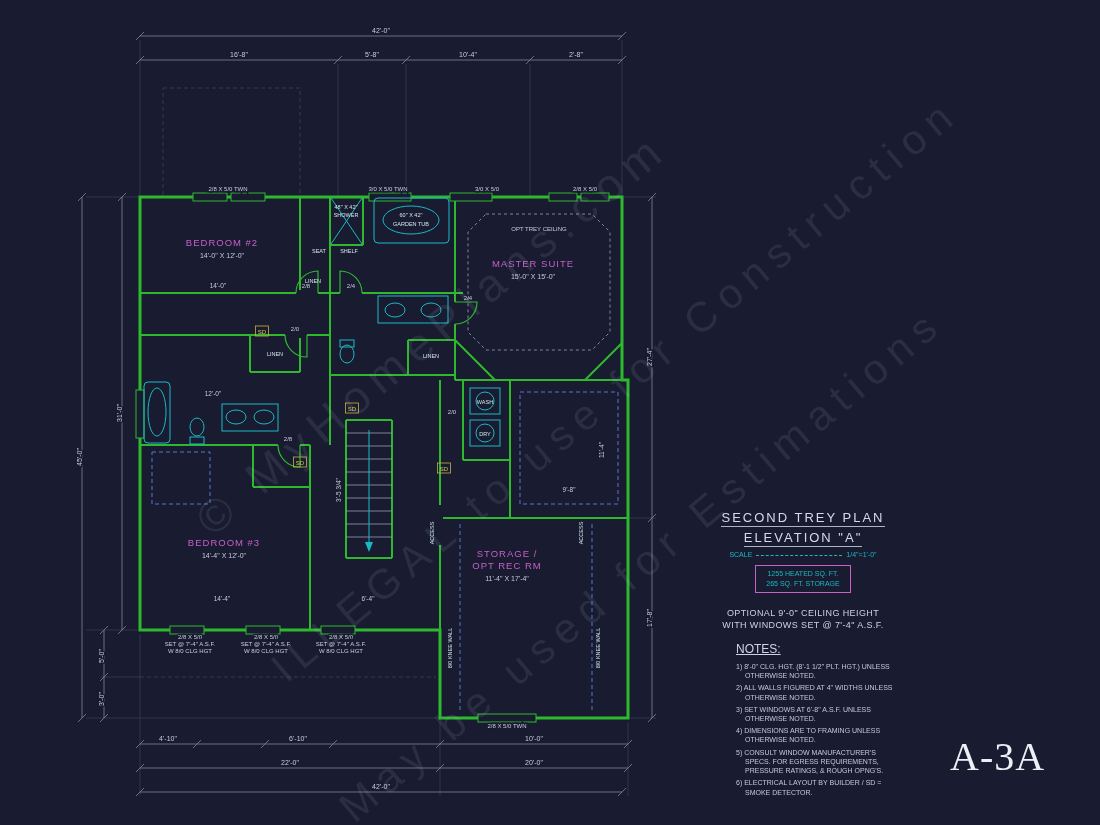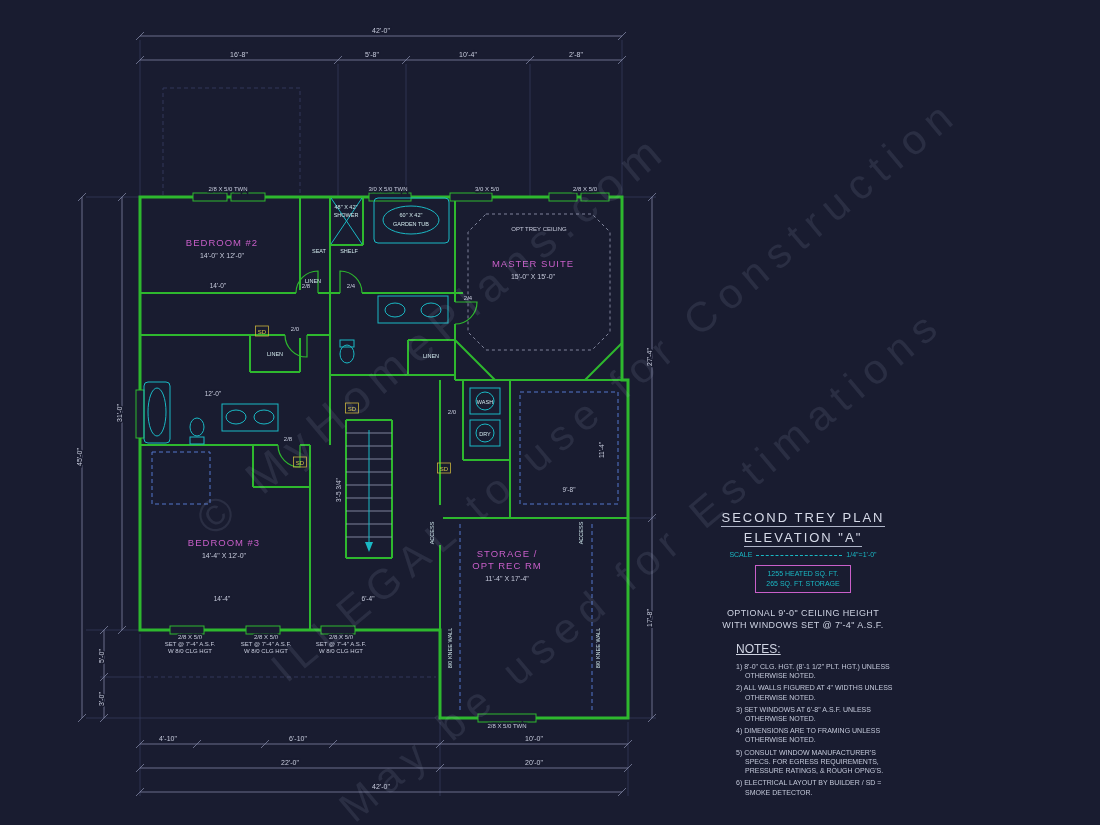--- a/index.html
+++ b/index.html
@@ -311,14 +311,15 @@
     <div class="notes-title">NOTES:</div>
     <div class="note">1) 8'-0" CLG. HGT. (8'-1 1/2" PLT. HGT.) UNLESS OTHERWISE NOTED.</div>
     <div class="note">2) ALL WALLS FIGURED AT 4" WIDTHS UNLESS OTHERWISE NOTED.</div>
     <div class="note">3) SET WINDOWS AT 6'-8" A.S.F. UNLESS OTHERWISE NOTED.</div>
     <div class="note">4) DIMENSIONS ARE TO FRAMING UNLESS OTHERWISE NOTED.</div>
     <div class="note">5) CONSULT WINDOW MANUFACTURER'S SPECS. FOR EGRESS REQUIREMENTS, PRESSURE RATINGS, &amp; ROUGH OPNG'S.</div>
     <div class="note">6) ELECTRICAL LAYOUT BY BUILDER / SD = SMOKE DETECTOR.</div>
   </div>
 
   
+  <div class="sheet-number">A-3A</div>
 
 </div>
 
 </body></html>

